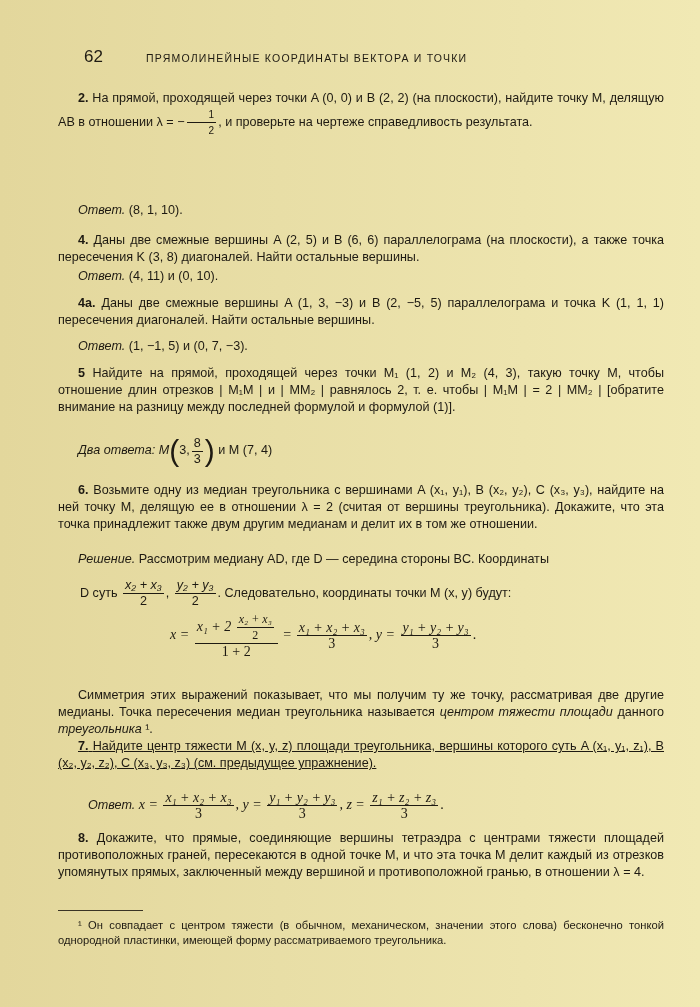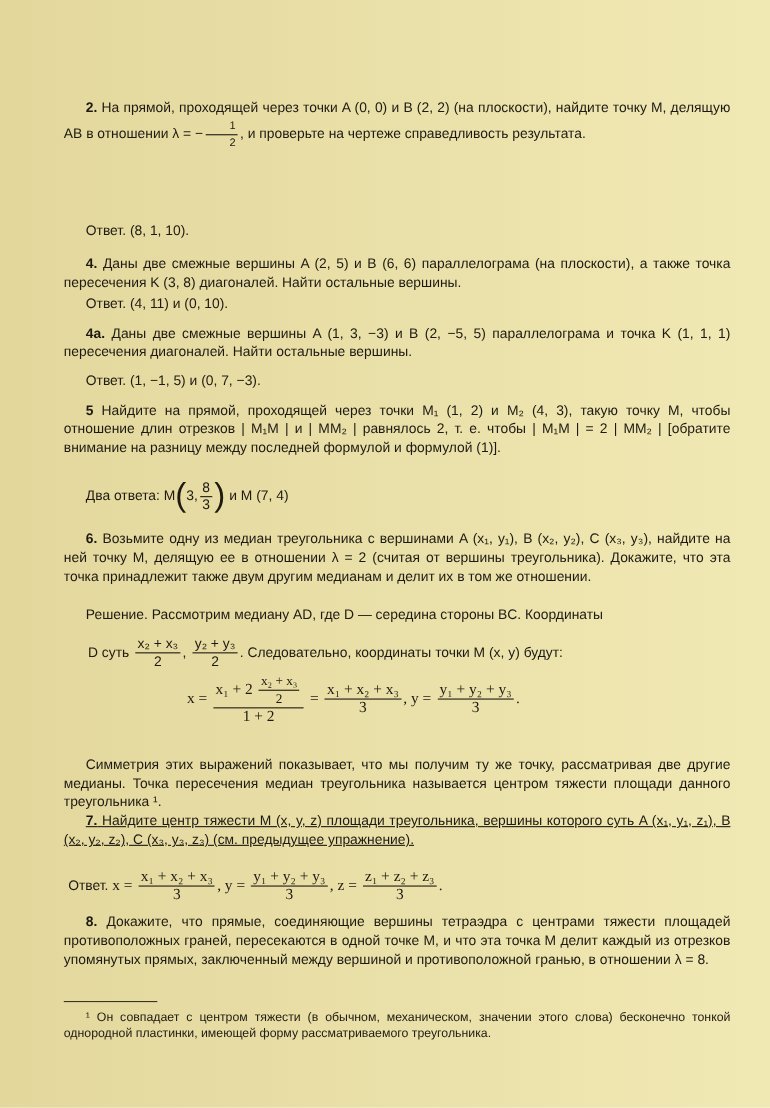--- a/index.html
+++ b/index.html
@@ -12,34 +12,38 @@
   }
   .page { position: absolute; left: 0; top: 0; width: 700px; height: 1007px; }
   .abs { position: absolute; }
   .header { left: 84px; top: 47px; width: 580px; height: 22px; }
   .pnum { position: absolute; left: 0; top: 0; font-size: 17px; font-family: "Liberation Sans", sans-serif; }
   .rtitle { position: absolute; left: 62px; top: 5px; font-size: 10.5px; letter-spacing: 1.2px; font-family: "Liberation Sans", sans-serif; text-transform: uppercase; }
   .para { font-family: "Liberation Sans", sans-serif; font-size: 12.6px; line-height: 17px; text-align: justify; }
   .para.ind { text-indent: 20px; }
   .num { font-weight: bold; }
   .ans { font-family: "Liberation Sans", sans-serif; font-size: 12.6px; }
-  .it { }
+  .it { font-style: italic; }
   .frac { display: inline-block; vertical-align: middle; text-align: center; margin: 0 2px; }
   .frac > span { display: block; line-height: 15px; padding: 0 2px; }
   .frac > span.top { border-bottom: 1px solid #1e1a12; }
   .paren { font-size: 30px; vertical-align: middle; font-weight: 300; }
   .formula { font-family: "Liberation Serif", serif; font-size: 14px; }
   .rule { left: 58px; top: 910px; width: 85px; border-top: 1px solid #3a3425; }
   .foot { font-family: Liberation Sans, sans-serif; font-size: 11.2px; line-height: 15px; text-align: justify; }
 </style>
 </head>
 <body>
 
 <div class="page">
 
+  <div class="abs header">
+    <span class="pnum">62</span>
+    <span class="rtitle">ПРЯМОЛИНЕЙНЫЕ КООРДИНАТЫ ВЕКТОРА И ТОЧКИ</span>
+  </div>
 
   <div class="abs para ind" style="left:58px; top:90px; width:606px;">
     <span class="num">2.</span>
     <span>На прямой, проходящей через точки A (0, 0) и B (2, 2) (на плоскости), найдите точку M, делящую AB в отношении λ = −</span><span class="frac" style="font-size:10px;"><span class="top">1</span><span>2</span></span><span>, и проверьте на чертеже справедливость результата.</span>
   </div>
 
   <div class="abs ans" style="left:78px; top:203px;">
     <span class="it">Ответ.</span>
     <span>(8, 1, 10).</span>
   </div>
@@ -96,31 +100,31 @@
     <span class="frac"><span class="top it">y₁ + y₂ + y₃</span><span>3</span></span><span>.</span>
   </div>
   <div class="abs para ind" style="left:58px; top:687px; width:606px;">
     <span>Симметрия этих выражений показывает, что мы получим ту же точку, рассматривая две другие медианы. Точка пересечения медиан треугольника называется </span><span class="it">центром тяжести площади</span><span> данного </span><span class="it">треугольника</span><span> ¹.</span>
   </div>
 
   <div class="abs para ind" style="left:58px; top:738px; width:606px;text-decoration:underline;">
     <span class="num">7.</span>
     <span>Найдите центр тяжести M (x, y, z) площади треугольника, вершины которого суть A (x₁, y₁, z₁), B (x₂, y₂, z₂), C (x₃, y₃, z₃) (см. предыдущее упражнение).</span>
   </div>
-  <div class="abs formula" style="left:62px; top:790px;">
+  <div class="abs formula" style="left:88px; top:790px;">
     <span class="it ans">Ответ.</span>
     <span class="it">x =</span>
     <span class="frac"><span class="top it">x₁ + x₂ + x₃</span><span>3</span></span><span class="it">,  y =</span>
     <span class="frac"><span class="top it">y₁ + y₂ + y₃</span><span>3</span></span><span class="it">,  z =</span>
     <span class="frac"><span class="top it">z₁ + z₂ + z₃</span><span>3</span></span><span>.</span>
   </div>
 
   <div class="abs para ind" style="left:58px; top:830px; width:606px;">
     <span class="num">8.</span>
-    <span>Докажите, что прямые, соединяющие вершины тетраэдра с центрами тяжести площадей противоположных граней, пересекаются в одной точке M, и что эта точка M делит каждый из отрезков упомянутых прямых, заключенный между вершиной и противоположной гранью, в отношении λ = 8.</span>
+    <span>Докажите, что прямые, соединяющие вершины тетраэдра с центрами тяжести площадей противоположных граней, пересекаются в одной точке M, и что эта точка M делит каждый из отрезков упомянутых прямых, заключенный между вершиной и противоположной гранью, в отношении λ = 4.</span>
   </div>
 
   <div class="abs rule"></div>
 
   <div class="abs foot" style="left:58px; top:918px; width:606px; text-indent:20px;">
     <span>¹</span><span> Он совпадает с центром тяжести (в обычном, механическом, значении этого слова) бесконечно тонкой однородной пластинки, имеющей форму рассматриваемого треугольника.</span>
   </div>
 </div>
 
 </body></html>

